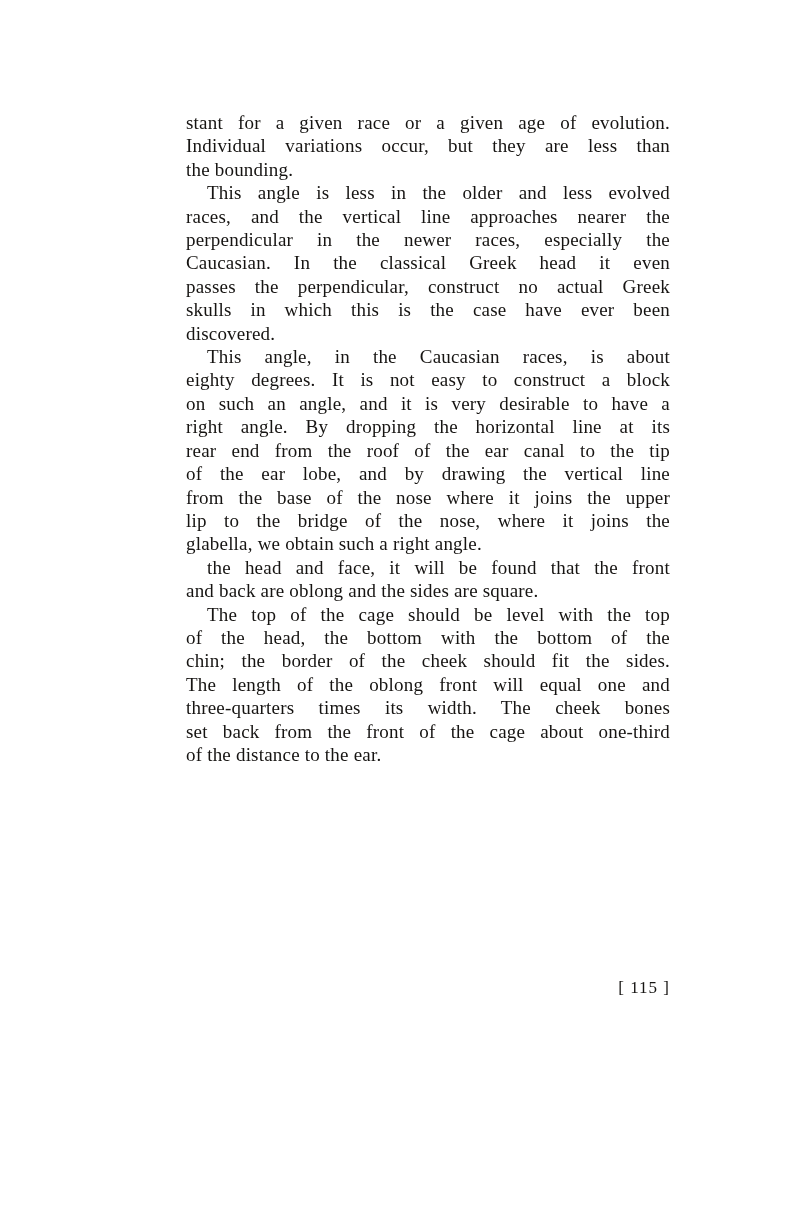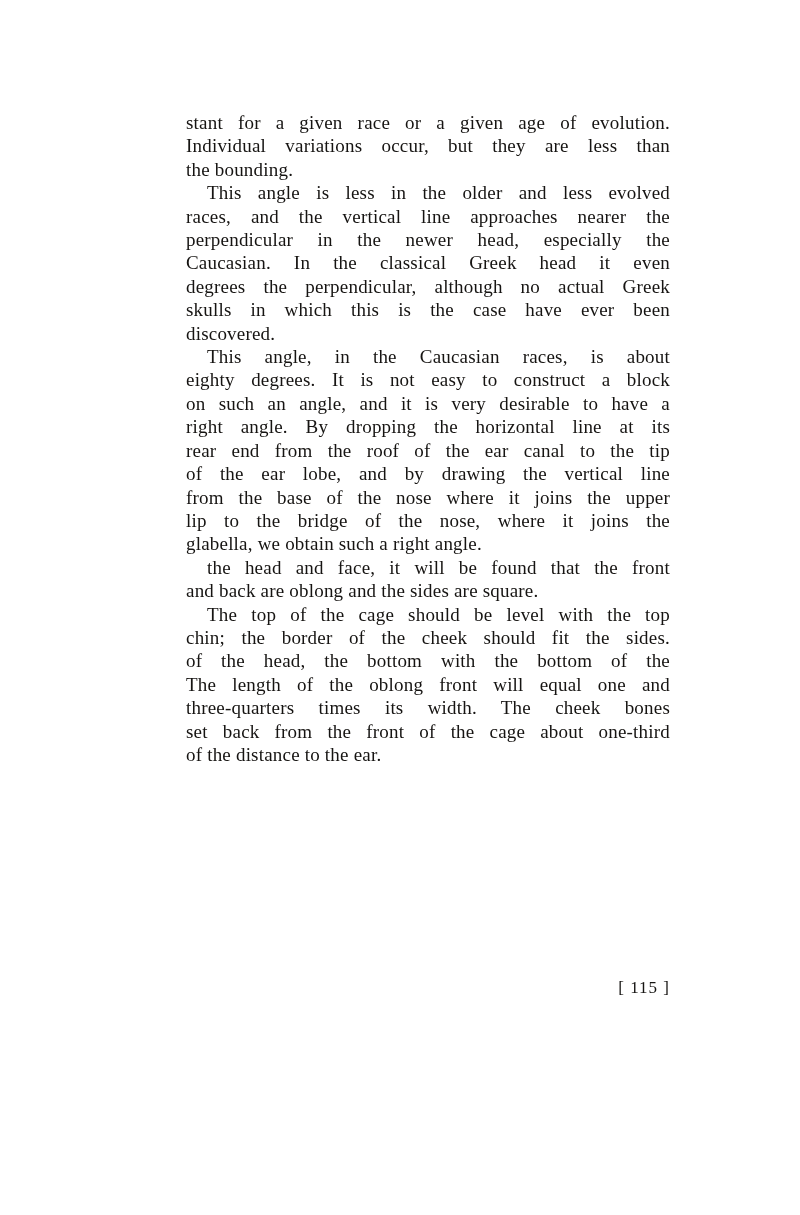--- a/index.html
+++ b/index.html
@@ -58,45 +58,45 @@
 <div class="page">
   <main class="text-block" id="text-block">
       <p class="para">
         <span class="line">stant for a given race or a given age of evolution.</span>
         <span class="line">Individual variations occur, but they are less than</span>
         <span class="line last">the bounding.</span>
       </p>
       <p class="para indent">
         <span class="line">This angle is less in the older and less evolved</span>
         <span class="line">races, and the vertical line approaches nearer the</span>
-        <span class="line">perpendicular in the newer head, especially the</span>
+        <span class="line">perpendicular in the newer races, especially the</span>
         <span class="line">Caucasian.  In the classical Greek head it even</span>
-        <span class="line">degrees the perpendicular, although no actual Greek</span>
+        <span class="line">passes the perpendicular, construct no actual Greek</span>
         <span class="line">skulls in which this is the case have ever been</span>
         <span class="line last">discovered.</span>
       </p>
       <p class="para indent">
         <span class="line">This angle, in the Caucasian races, is about</span>
         <span class="line">eighty degrees.  It is not easy to construct a block</span>
         <span class="line">on such an angle, and it is very desirable to have a</span>
         <span class="line">right angle.  By dropping the horizontal line at its</span>
         <span class="line">rear end from the roof of the ear canal to the tip</span>
         <span class="line">of the ear lobe, and by drawing the vertical line</span>
         <span class="line">from the base of the nose where it joins the upper</span>
         <span class="line">lip to the bridge of the nose, where it joins the</span>
         <span class="line last">glabella, we obtain such a right angle.</span>
       </p>
       <p class="para indent">
         <span class="line">the head and face, it will be found that the front</span>
         <span class="line last">and back are oblong and the sides are square.</span>
       </p>
       <p class="para indent">
         <span class="line">The top of the cage should be level with the top</span>
+        <span class="line">of the head, the bottom with the bottom of the</span>
         <span class="line">chin; the border of the cheek should fit the sides.</span>
-        <span class="line">of the head, the bottom with the bottom of the</span>
         <span class="line">The length of the oblong front will equal one and</span>
         <span class="line">three-quarters times its width.  The cheek bones</span>
         <span class="line">set back from the front of the cage about one-third</span>
         <span class="line last">of the distance to the ear.</span>
       </p>
     </main>
   <div class="folio">[ 115 ]</div>
 </div>
 
 </body></html>

